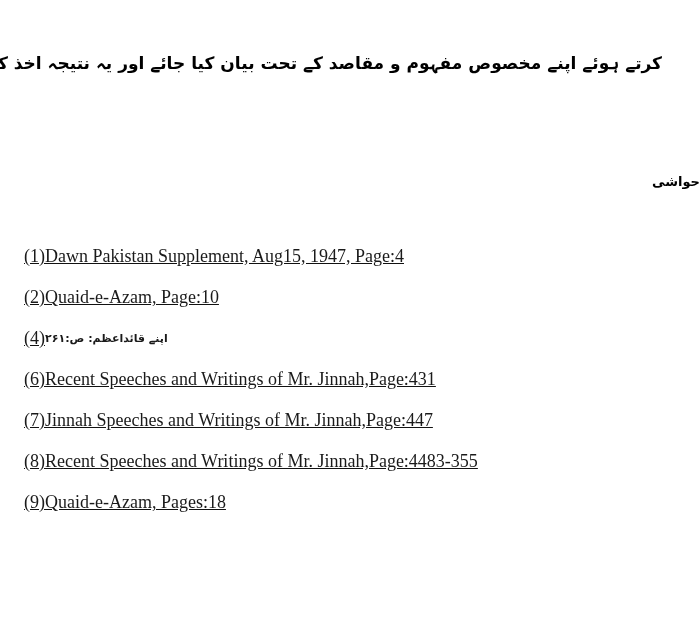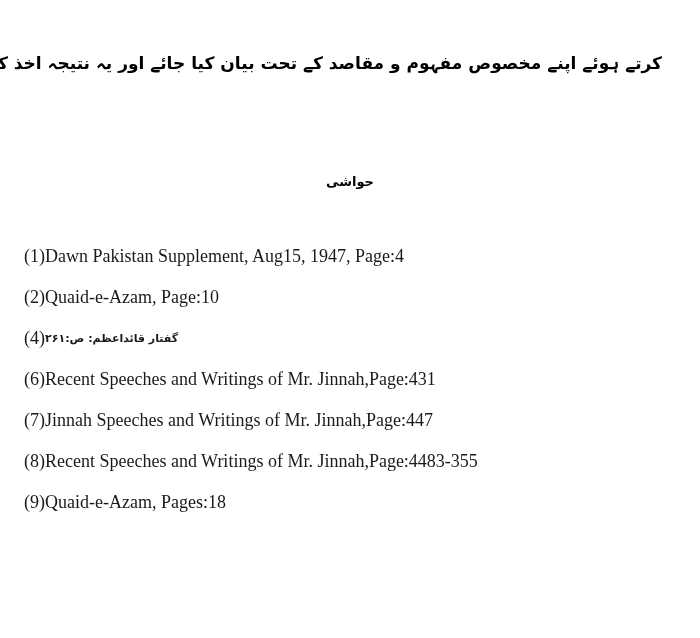--- a/index.html
+++ b/index.html
@@ -31,34 +31,34 @@
     font-weight: bold;
     line-height: 34px;
     color: #000000;
   }
   .urdu-line { display: block; white-space: nowrap; }
   .heading {
     position: absolute;
     top: 174px;
     left: 0;
     width: 700px;
-    text-align: center;
     direction: rtl;
     font-family: "DejaVu Sans", sans-serif;
     font-size: 13px;
     font-weight: bold;
     color: #000000;
   }
   .footnotes {
     position: absolute;
     left: 24px;
     top: 243px;
     margin: 0;
     padding: 0;
     list-style: none;
+    text-decoration: underline;
   }
   .footnote {
     height: 41px;
     line-height: 26px;
     font-family: "Liberation Serif", serif;
     font-size: 18px;
     color: #1a1a1a;
     white-space: nowrap;
   }
   .fn-num { }
@@ -84,21 +84,21 @@
   <div class="heading">حواشی</div>
 
   <ul class="footnotes">
     <li class="footnote">
       <span class="fn-num">(1)</span><span>Dawn Pakistan Supplement, Aug15, 1947, Page:4</span>
     </li>
     <li class="footnote">
       <span class="fn-num">(2)</span><span>Quaid-e-Azam, Page:10</span>
     </li>
     <li class="footnote">
-      <span class="fn-num">(4)</span><span class="fn-urdu">گفتار قائداعظم: ص:۲۶۱</span>
+      <span class="fn-num">(4)</span><span class="fn-urdu">اپنے قائداعظم: ص:۲۶۱</span>
     </li>
     <li class="footnote">
       <span class="fn-num">(6)</span><span>Recent Speeches and Writings of Mr. Jinnah,Page:431</span>
     </li>
     <li class="footnote">
       <span class="fn-num">(7)</span><span>Jinnah Speeches and Writings of Mr. Jinnah,Page:447</span>
     </li>
     <li class="footnote">
       <span class="fn-num">(8)</span><span>Recent Speeches and Writings of Mr. Jinnah,Page:4483-355</span>
     </li>

